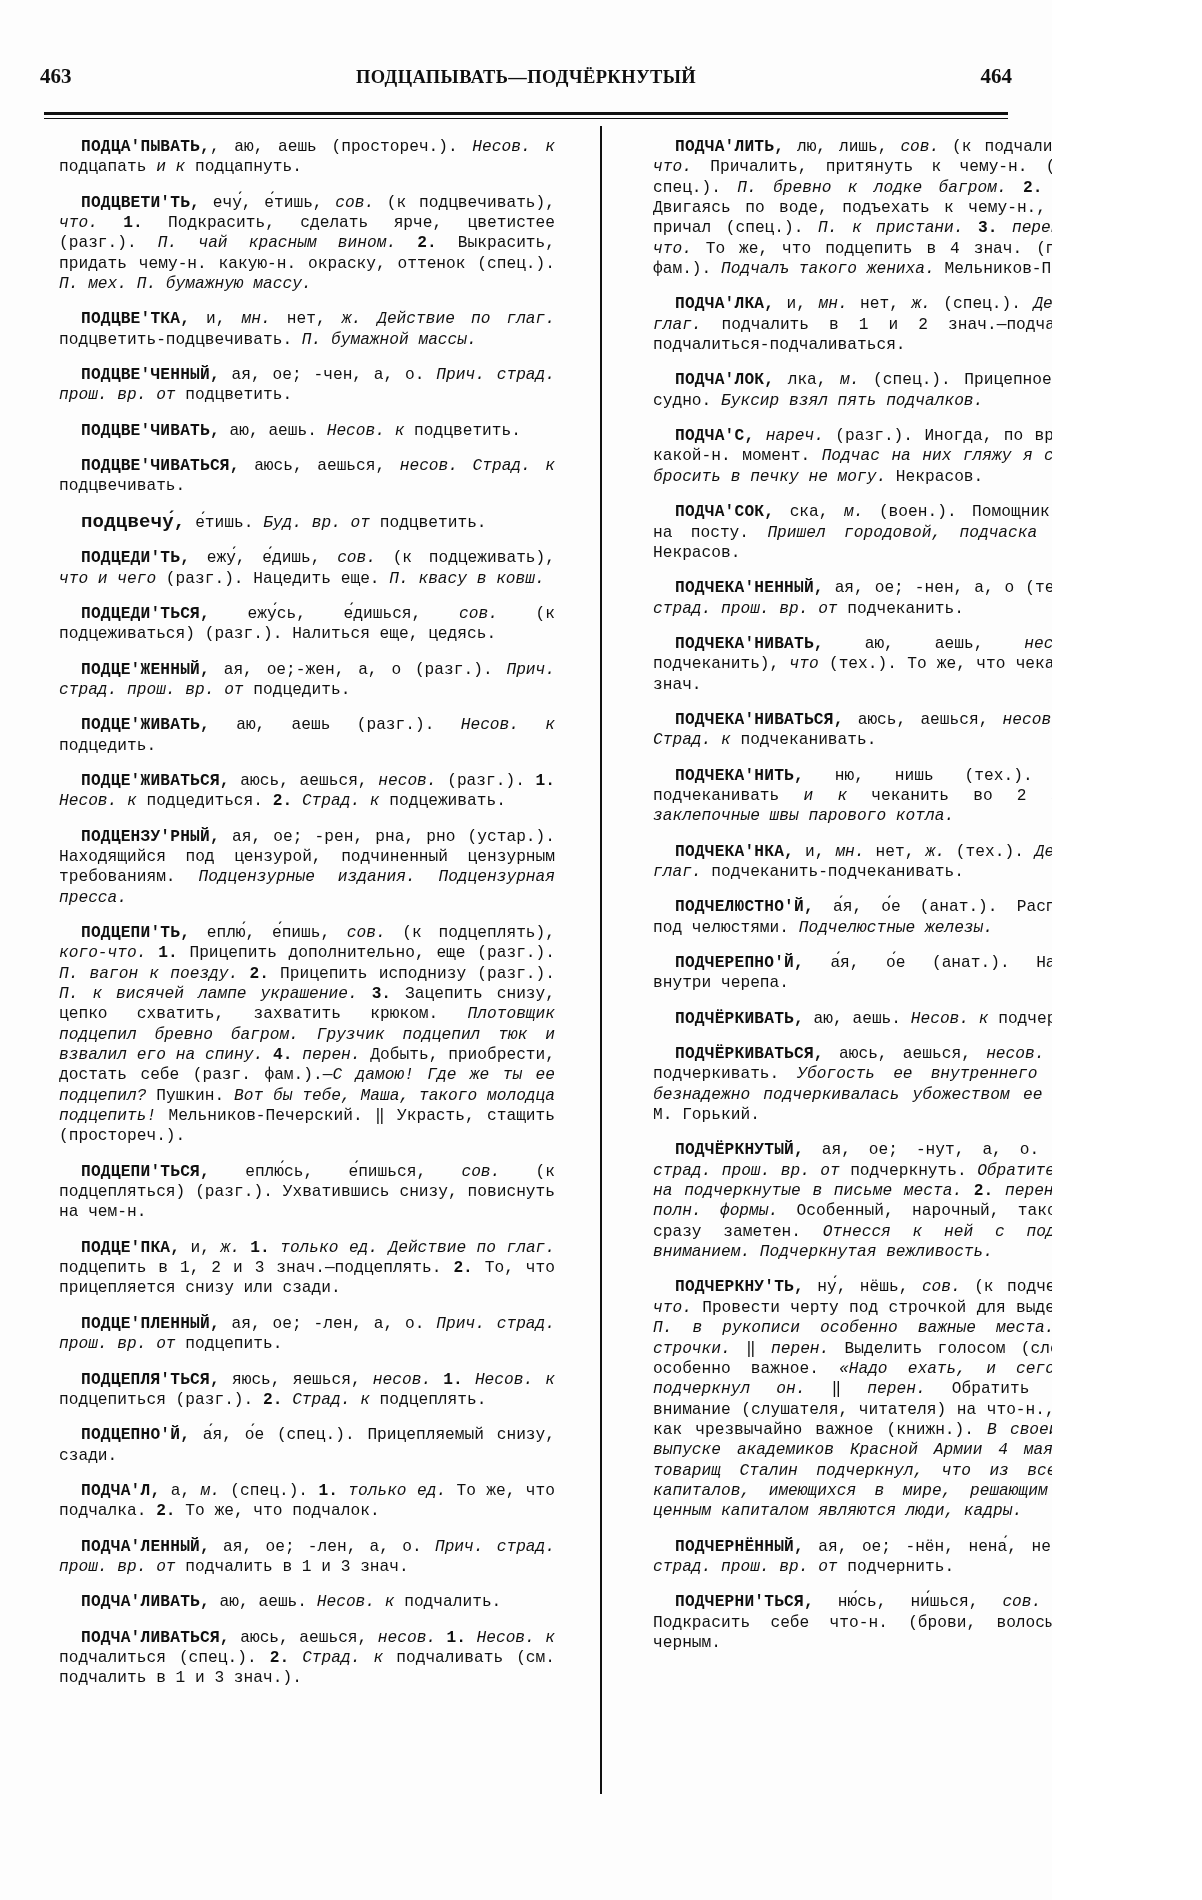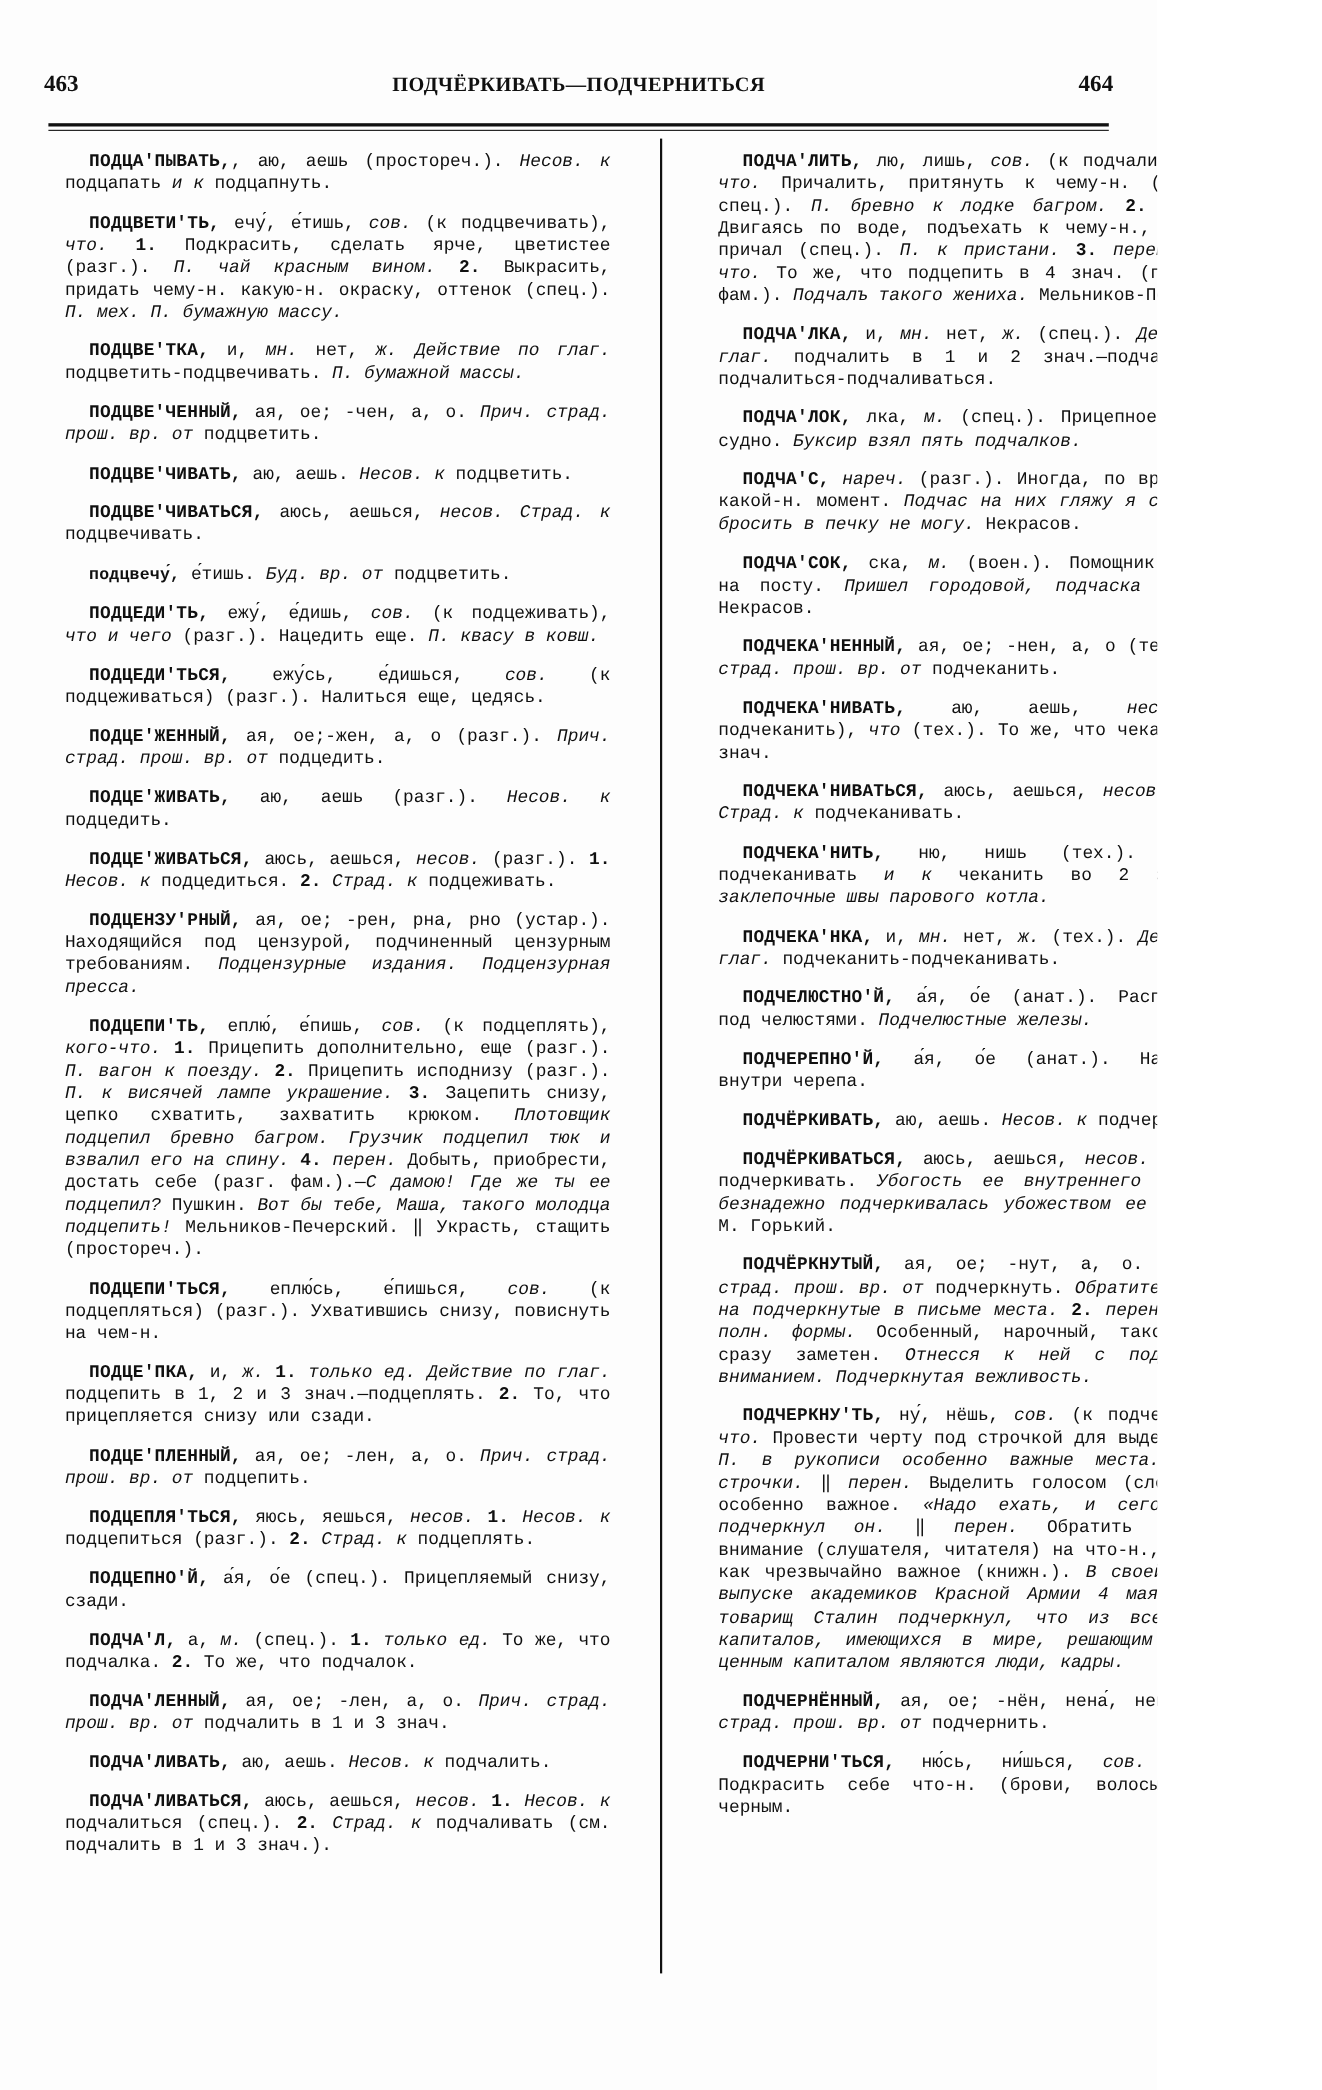--- a/index.html
+++ b/index.html
@@ -104,37 +104,37 @@
   }
   p.entry.sub {
     text-indent: 22px;
   }
   .hw {
     font-weight: bold;
     letter-spacing: 0.2px;
   }
   .hw.small {
     font-weight: bold;
-    font-size: 15px;
+    font-size: 19px;
   }
   i, .it {
     font-style: italic;
   }
   b, .b {
     font-weight: bold;
   }
 </style>
 </head>
 <body>
 
 <div class="page">
 
   <div class="runhead">
     <span class="folio">463</span>
-    <span class="runtitle">ПОДЧЁРКИВАТЬ—ПОДЧЕРНИТЬСЯ</span>
+    <span class="runtitle">ПОДЦАПЫВАТЬ—ПОДЧЁРКНУТЫЙ</span>
     <span class="folio">464</span>
   </div>
 
   <div class="rule"></div>
 
   <div class="cols">
     <div class="col left" id="col-left">
         <p class="entry"><span class="hw">ПОДЦА'ПЫВАТЬ,</span><span class="body">, аю, аешь (простореч.). <i>Несов.</i> <i>к</i> подцапать <i>и</i> <i>к</i> подцапнуть.</span></p>
         <p class="entry"><span class="hw">ПОДЦВЕТИ'ТЬ,</span><span class="body"> ечу́, е́тишь, <i>сов.</i> (к подцвечивать), <i>что.</i> <b>1.</b> Подкрасить, сделать ярче, цветистее (разг.). <i>П. чай красным вином.</i> <b>2.</b> Выкрасить, придать чему-н. какую-н. окраску, оттенок (спец.). <i>П. мех. П. бумажную массу.</i></span></p>
         <p class="entry"><span class="hw">ПОДЦВЕ'ТКА,</span><span class="body"> и, <i>мн.</i> нет, <i>ж. Действие по глаг.</i> подцветить-подцвечивать. <i>П. бумажной массы.</i></span></p>

